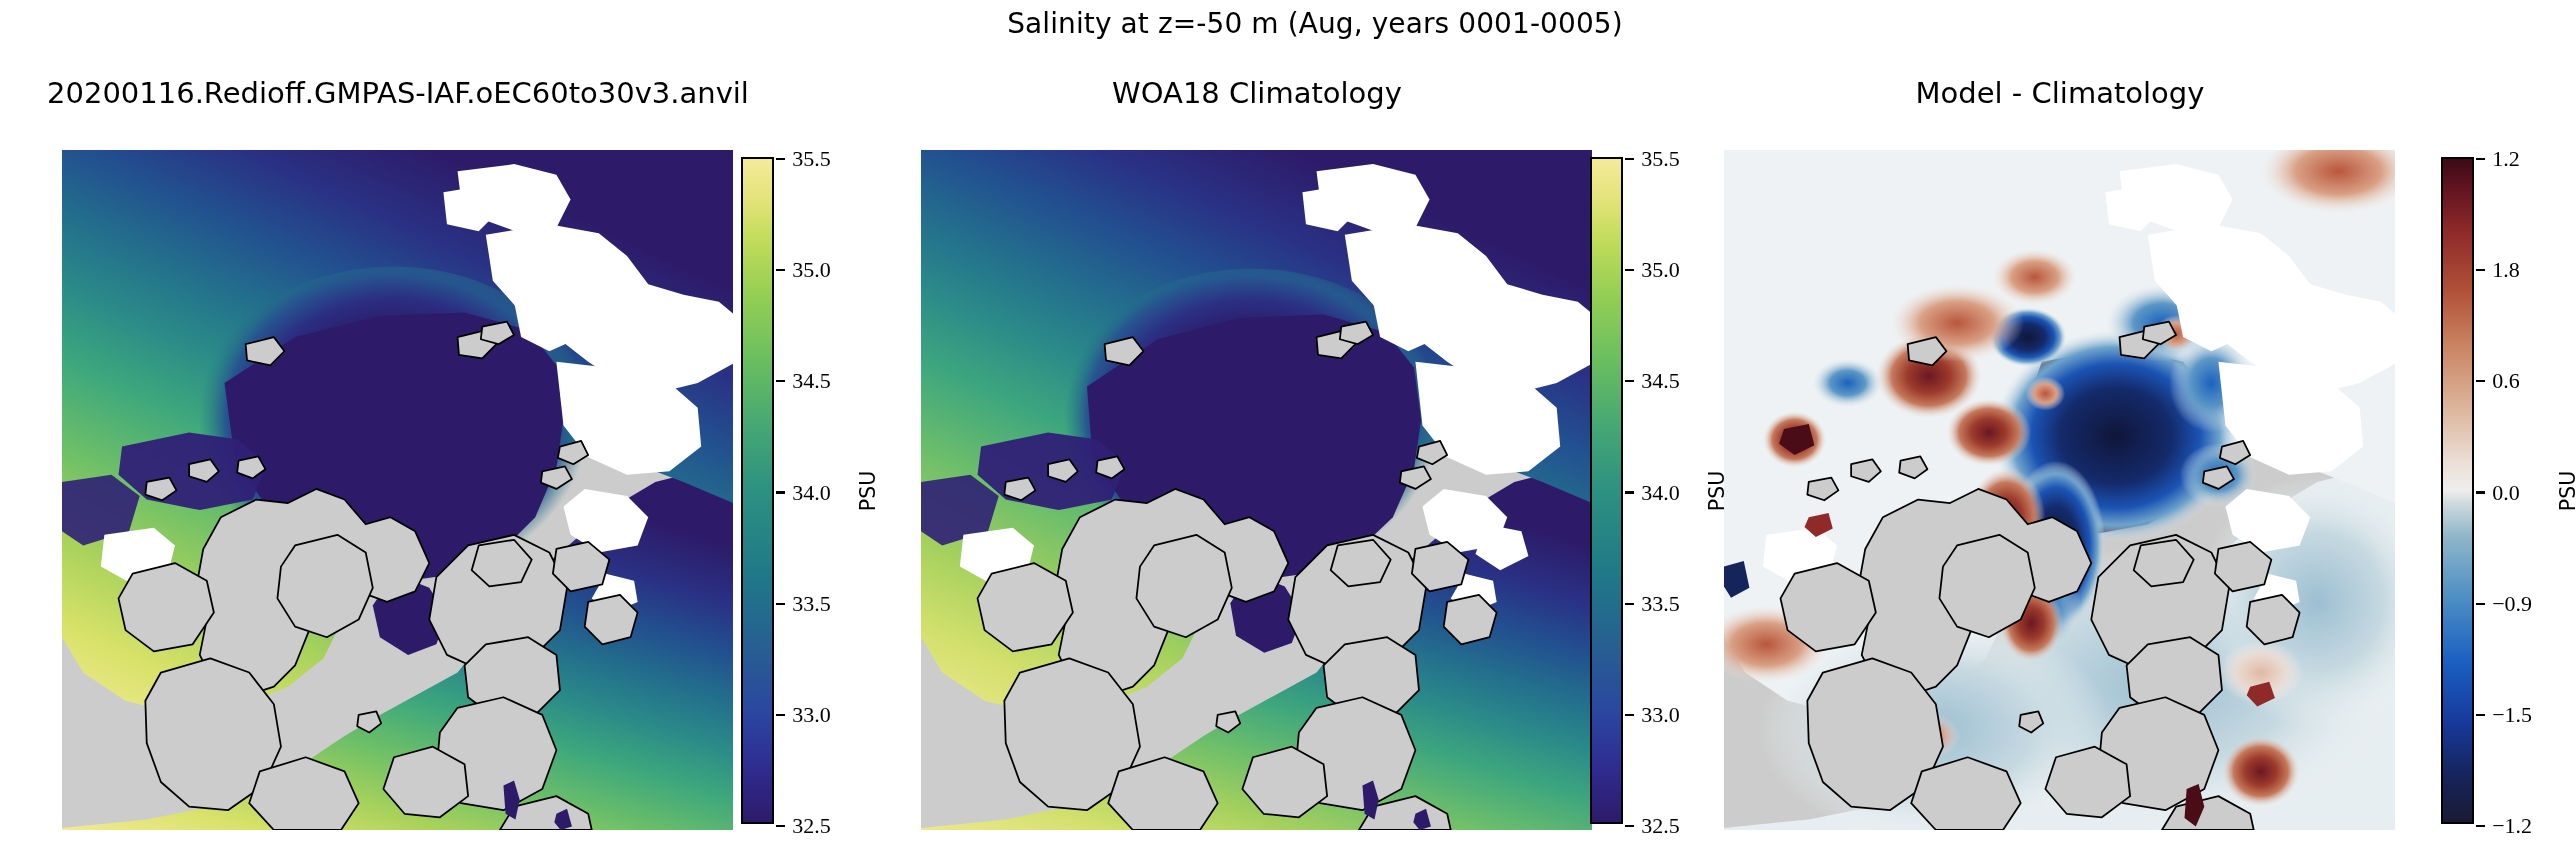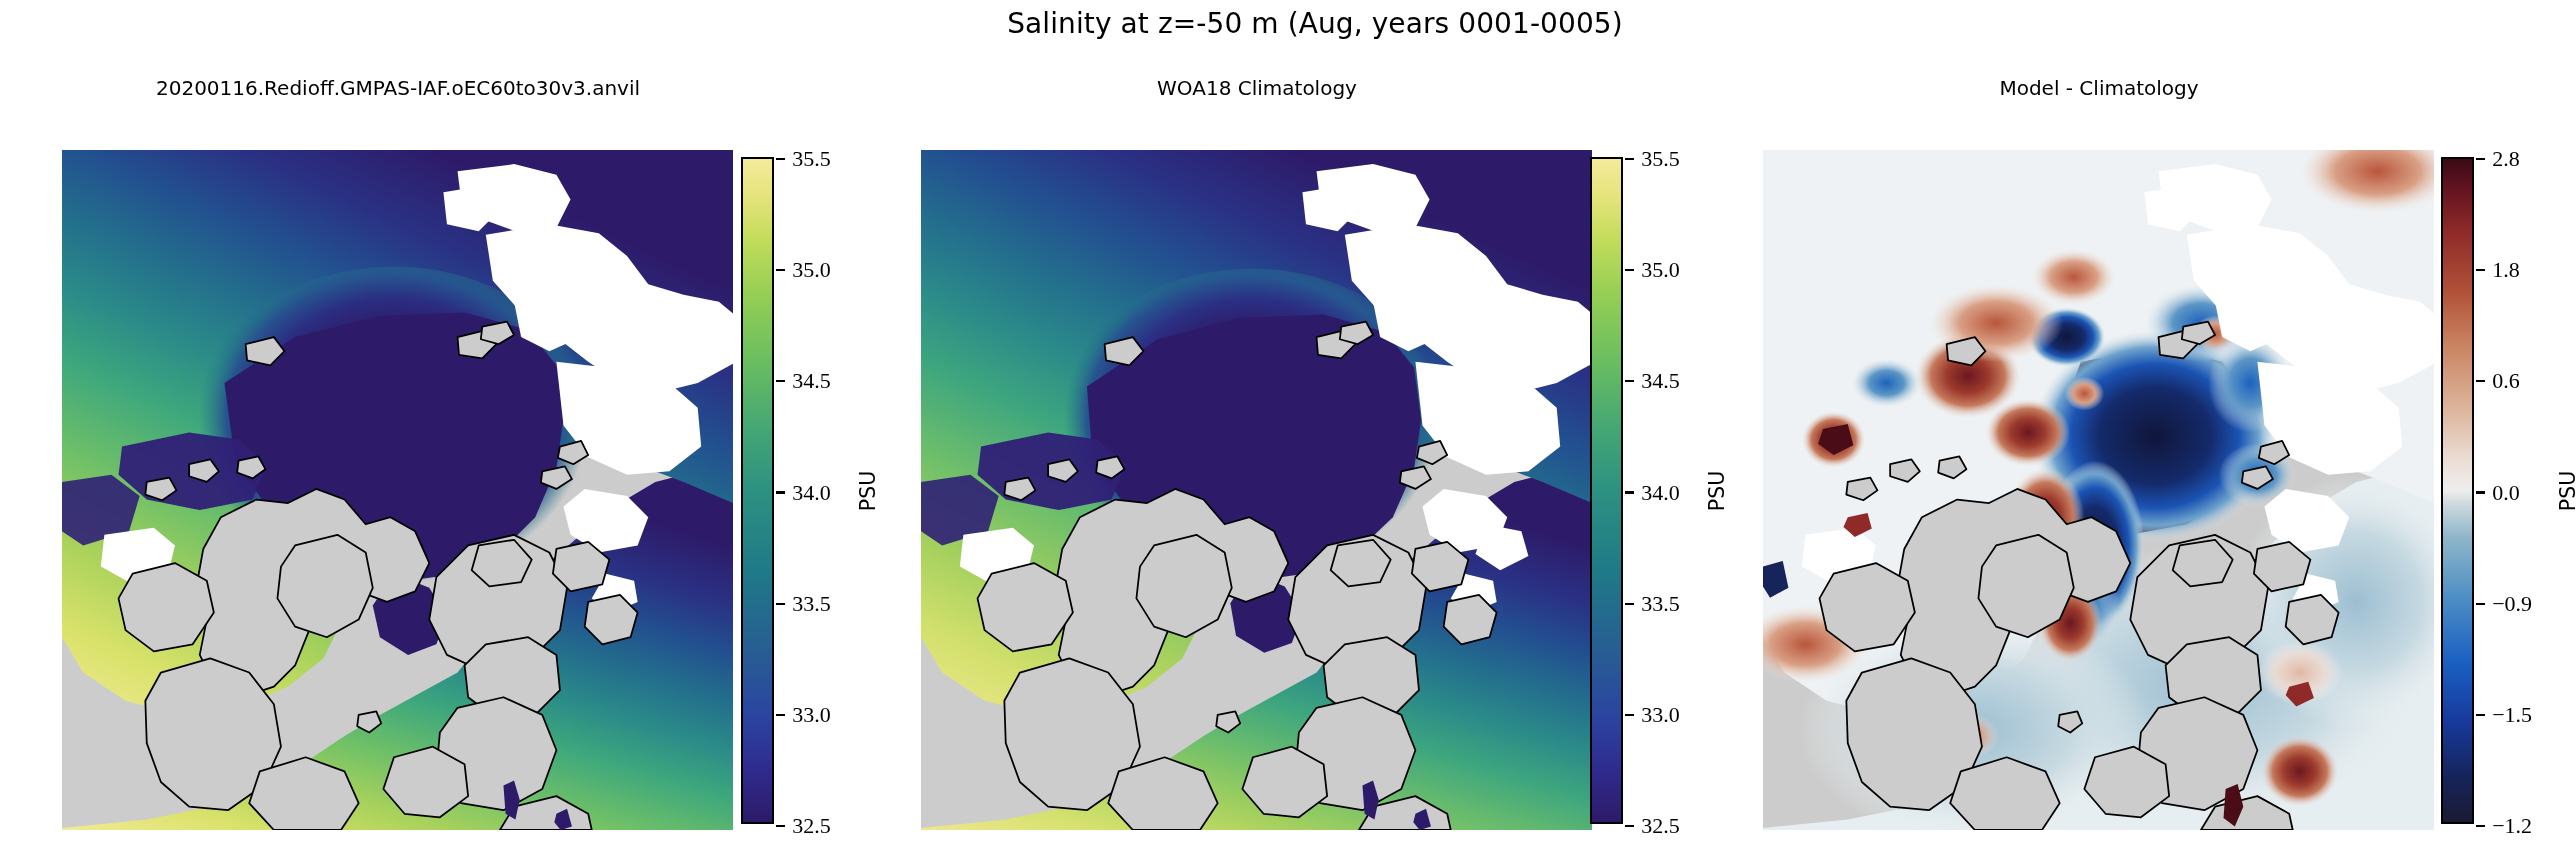--- a/index.html
+++ b/index.html
@@ -34,21 +34,21 @@
     top: 150px;
     width: 671px;
     height: 680px;
   }
   .panel-title {
     position: absolute;
     top: -74px;
     left: -21px;
     width: 714px;
     text-align: center;
-    font-size: 20px;
+    font-size: 29px;
     color: #000000;
     white-space: nowrap;
   }
   .map {
     position: absolute;
     inset: 0;
     overflow: hidden;
     background: #cccccc;
   }
   .map svg {
@@ -410,21 +410,21 @@
         <span class="tick-label">35.0</span>
       </div>
     <div class="tick" style="top:0%">
         <span class="tick-mark"></span>
         <span class="tick-label">35.5</span>
       </div>
   </div>
   <div class="cbar-axis-label">PSU</div>
 </div>
 
-<div class="panel" id="panel-difference" style="left:1763px;">
+<div class="panel" id="panel-difference" style="left:1724px;">
   <div class="panel-title">Model - Climatology</div>
   <div class="map">
     <svg viewBox="0 0 950 963" preserveAspectRatio="none">
       <defs>
         <radialGradient id="neg-core" cx="0.5" cy="0.5" r="0.5">
           <stop offset="0%" stop-color="#10163a"></stop>
           <stop offset="45%" stop-color="#142a6b"></stop>
           <stop offset="68%" stop-color="#1b54b4"></stop>
           <stop offset="84%" stop-color="#6ea3cc"></stop>
           <stop offset="100%" stop-color="#d9e4ea" stop-opacity="0"></stop>
@@ -588,18 +588,18 @@
     <div class="tick" style="top:33.333%">
         <span class="tick-mark"></span>
         <span class="tick-label">0.6</span>
       </div>
     <div class="tick" style="top:16.667%">
         <span class="tick-mark"></span>
         <span class="tick-label">1.8</span>
       </div>
     <div class="tick" style="top:0%">
         <span class="tick-mark"></span>
-        <span class="tick-label">2.8</span>
+        <span class="tick-label">1.2</span>
       </div>
   </div>
   <div class="cbar-axis-label">PSU</div>
 </div>
 
 
 </body></html>

